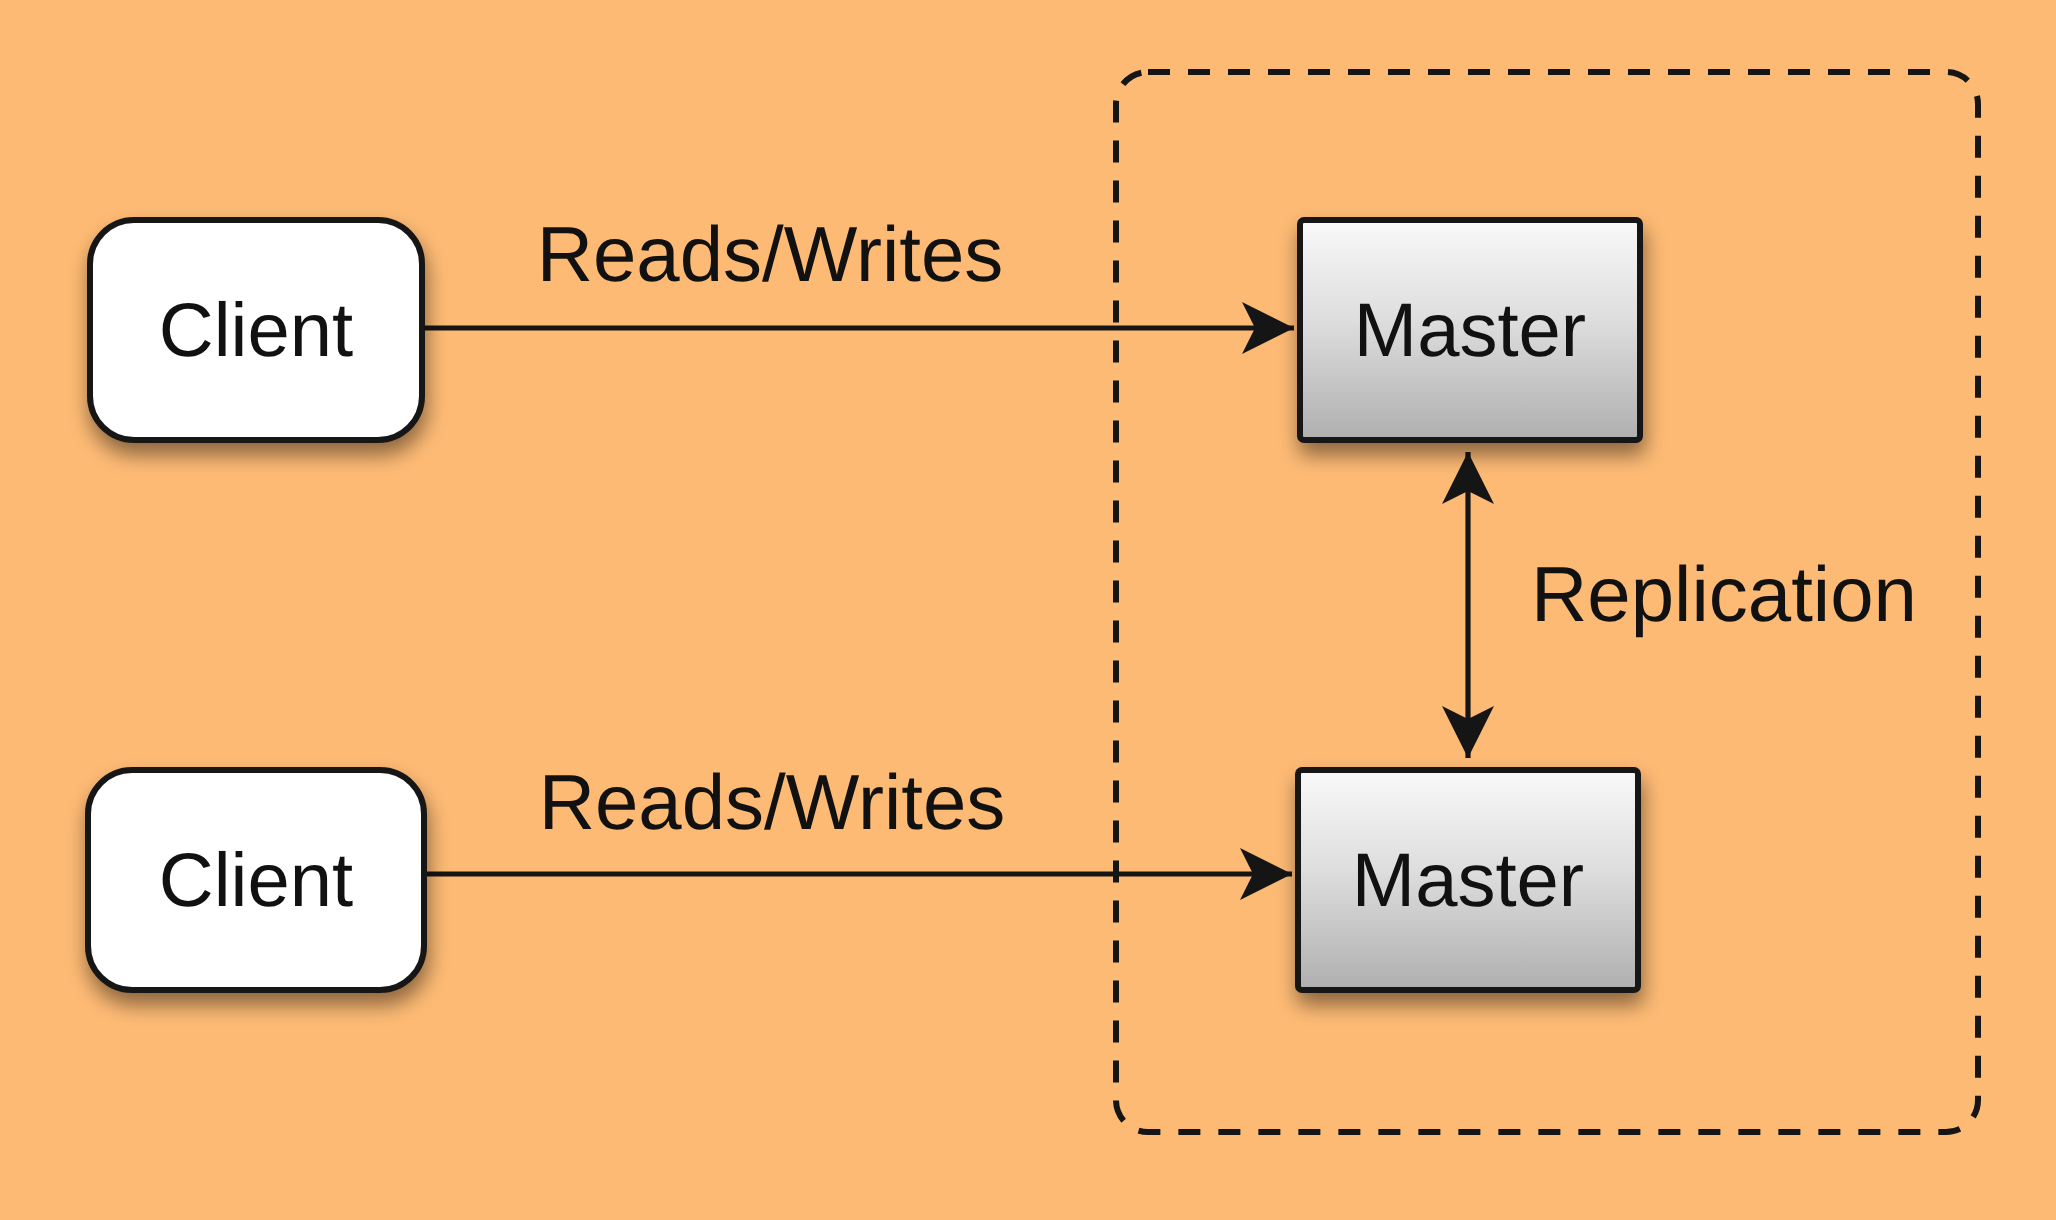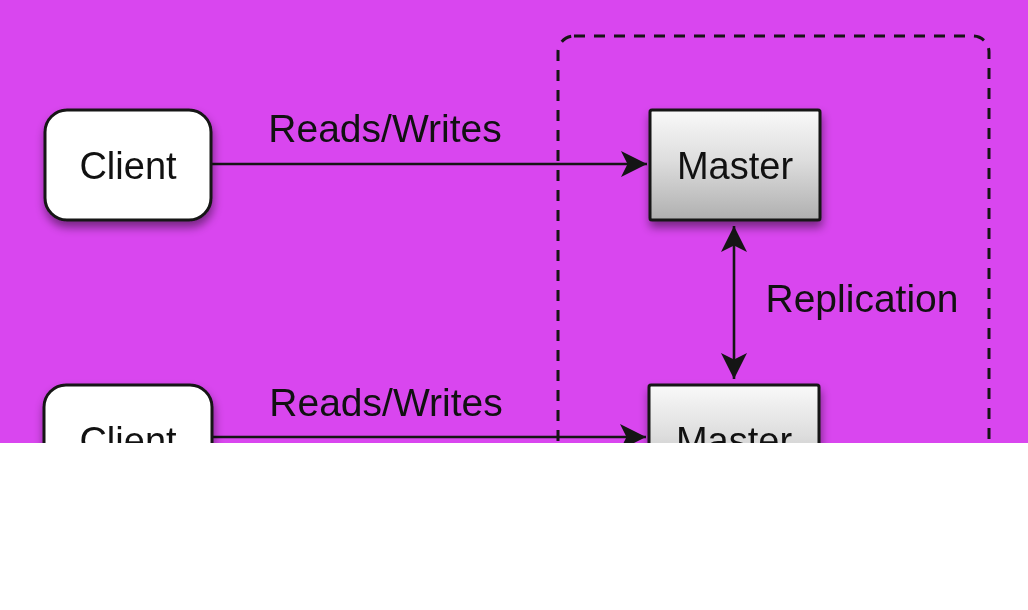--- a/index.html
+++ b/index.html
@@ -2,23 +2,23 @@
 <html><head>
 <meta charset="utf-8">
 <style>
   html, body {
     margin: 0;
     padding: 0;
     background: #ffffff;
   }
   .canvas-wrap {
     width: 1028px;
-    height: 443px;
+    height: 610px;
     position: relative;
-    background: #d946ef;
+    background: #fdba74;
     overflow: hidden;
   }
   svg {
     display: block;
   }
   .node-label, .edge-label {
     font-family: "Liberation Sans", sans-serif;
     fill: #111111;
   }
   .node-label {

